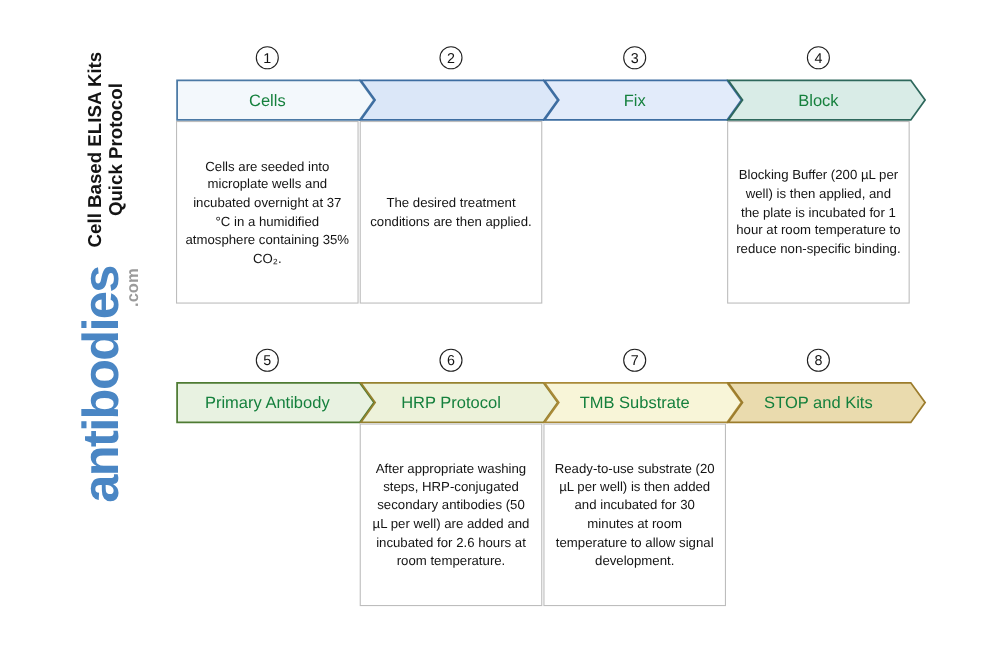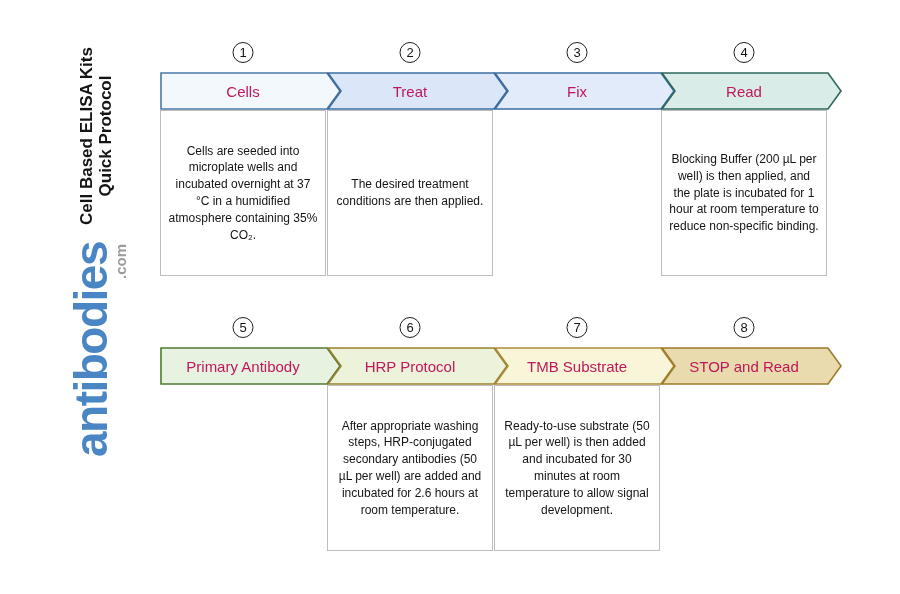--- a/index.html
+++ b/index.html
@@ -38,21 +38,21 @@
     width:21px;height:21px;border-radius:50%;
     border:1.6px solid #1f1f1f;background:#ffffff;box-sizing:border-box;
     display:flex;align-items:center;justify-content:center;
     font-size:13px;color:#141414;
   }
 
   .arrow{position:absolute;top:30px;left:0;overflow:visible;display:block;}
   .arrow-label{
     position:absolute;top:30px;left:0;width:166px;height:38px;
     display:flex;align-items:center;justify-content:center;
-    font-size:15px;color:#be185d;
+    font-size:15px;color:#15803d;
   }
 
   .box{
     position:absolute;top:68px;left:0;width:166px;height:166px;
     background:#ffffff;border:1px solid #bdbdbd;box-sizing:border-box;
     display:flex;align-items:center;justify-content:center;
   }
   .desc{
     margin:0;padding:4px 7px;text-align:center;
     font-size:12px;line-height:1.4;color:#141414;
@@ -88,21 +88,20 @@
       </div>
     </div>
 
     <div class="col" style="left:167px">
       <div class="circle">
           <span>2</span>
         </div>
       <svg class="arrow" width="182" height="38">
         <polygon points="1,1 167,1 180,19 167,37 1,37 14,19" stroke-width="1.6" fill="#dbe7f8" stroke="#3d6da1"></polygon>
       </svg>
-      <div class="arrow-label">Treat</div>
       <div class="box">
         <p class="desc">The desired treatment conditions are then applied.</p>
       </div>
     </div>
 
     <div class="col" style="left:334px">
       <div class="circle">
           <span>3</span>
         </div>
       <svg class="arrow" width="182" height="38">
@@ -111,21 +110,21 @@
       <div class="arrow-label">Fix</div>
     </div>
 
     <div class="col" style="left:501px">
       <div class="circle">
           <span>4</span>
         </div>
       <svg class="arrow" width="182" height="38">
         <polygon points="1,1 167,1 180,19 167,37 1,37 14,19" stroke-width="1.6" fill="#d9ece7" stroke="#2e685c"></polygon>
       </svg>
-      <div class="arrow-label">Read</div>
+      <div class="arrow-label">Block</div>
       <div class="box">
         <p class="desc">Blocking Buffer (200 µL per well) is then applied, and the plate is incubated for 1 hour at room temperature to reduce non-specific binding.</p>
       </div>
     </div>
 
   </div>
 
   <div class="row row2">
 
     <div class="col" style="left:0px">
@@ -153,29 +152,29 @@
 
     <div class="col" style="left:334px">
       <div class="circle">
           <span>7</span>
         </div>
       <svg class="arrow" width="182" height="38">
         <polygon points="1,1 167,1 180,19 167,37 1,37 14,19" stroke-width="1.6" fill="#f8f5d8" stroke="#aa8a38"></polygon>
       </svg>
       <div class="arrow-label">TMB Substrate</div>
       <div class="box">
-        <p class="desc">Ready-to-use substrate (50 µL per well) is then added and incubated for 30 minutes at room temperature to allow signal development.</p>
+        <p class="desc">Ready-to-use substrate (20 µL per well) is then added and incubated for 30 minutes at room temperature to allow signal development.</p>
       </div>
     </div>
 
     <div class="col" style="left:501px">
       <div class="circle">
           <span>8</span>
         </div>
       <svg class="arrow" width="182" height="38">
         <polygon points="1,1 167,1 180,19 167,37 1,37 14,19" stroke-width="1.6" fill="#eadbae" stroke="#9c7c2c"></polygon>
       </svg>
-      <div class="arrow-label">STOP and Read</div>
+      <div class="arrow-label">STOP and Kits</div>
     </div>
 
   </div>
 
 </div>
 
 </body></html>

